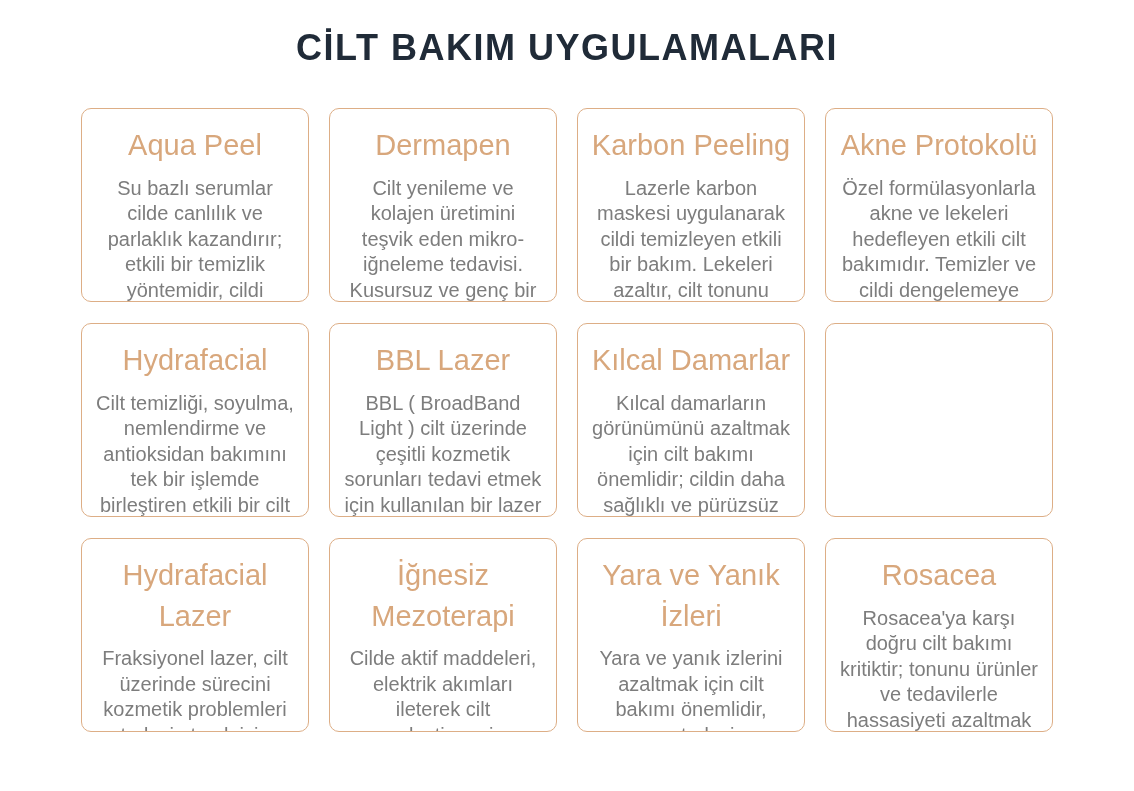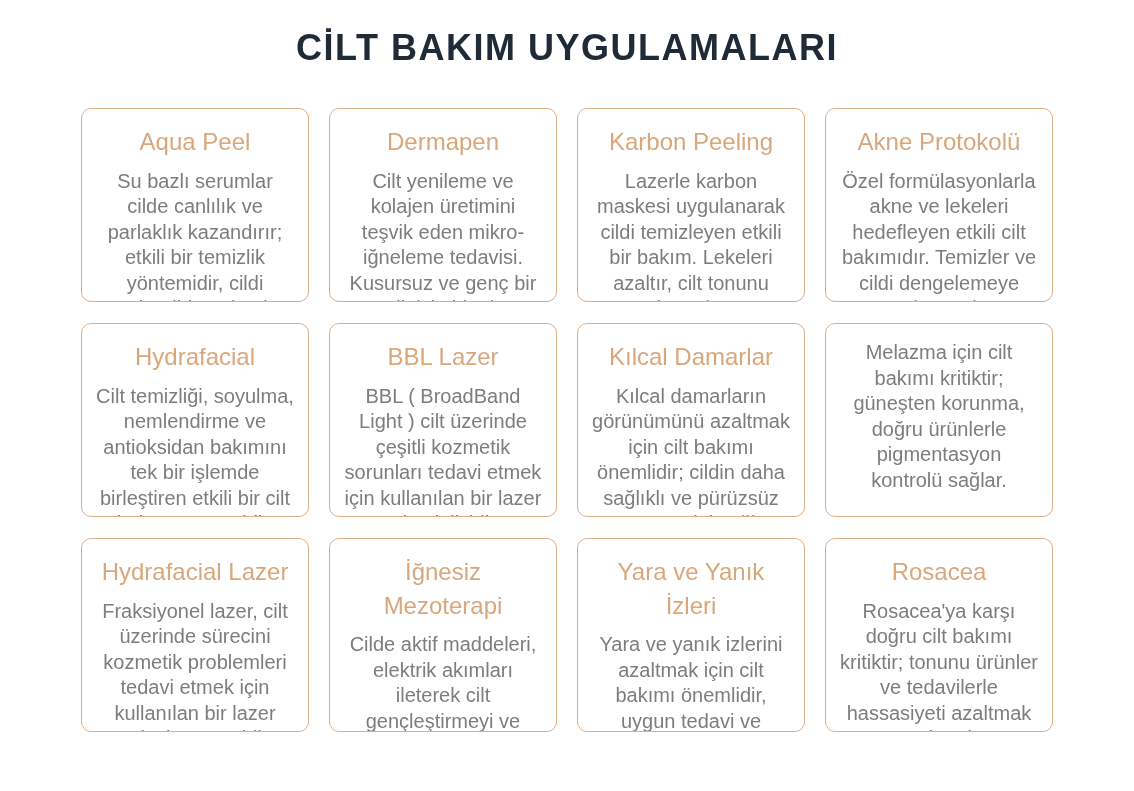--- a/index.html
+++ b/index.html
@@ -33,21 +33,21 @@
     border: 1px solid #ddae86;
     border-radius: 10px;
     background: #ffffff;
     box-sizing: border-box;
     padding: 16px 12px 10px 12px;
     text-align: center;
     overflow: hidden;
   }
   .card-title {
     color: #d8a77c;
-    font-size: 24px;
+    font-size: 29px;
     font-weight: 400;
     line-height: 1.4;
     margin: 0 0 10px 0;
     white-space: pre-line;
   }
   .card-desc {
     color: #7d7d7d;
     font-size: 20px;
     line-height: 25.5px;
     margin: 0;
@@ -89,21 +89,20 @@
     <h2 class="card-title">BBL Lazer</h2>
     <p class="card-desc">BBL ( BroadBand Light ) cilt üzerinde çeşitli kozmetik sorunları tedavi etmek için kullanılan bir lazer teknolojisidir.</p>
   </div>
 
   <div class="card">
     <h2 class="card-title">Kılcal Damarlar</h2>
     <p class="card-desc">Kılcal damarların görünümünü azaltmak için cilt bakımı önemlidir; cildin daha sağlıklı ve pürüzsüz görünmesini sağlar.</p>
   </div>
 
   <div class="card">
-    <p class="card-desc">Melazma için cilt bakımı kritiktir; güneşten korunma, doğru ürünlerle pigmentasyon kontrolü sağlar.</p>
   </div>
 
   <div class="card">
     <h2 class="card-title">Hydrafacial Lazer</h2>
     <p class="card-desc">Fraksiyonel lazer, cilt üzerinde sürecini kozmetik problemleri tedavi etmek için kullanılan bir lazer tedavi yöntemidir.</p>
   </div>
 
   <div class="card">
     <h2 class="card-title">İğnesiz
 Mezoterapi</h2>

